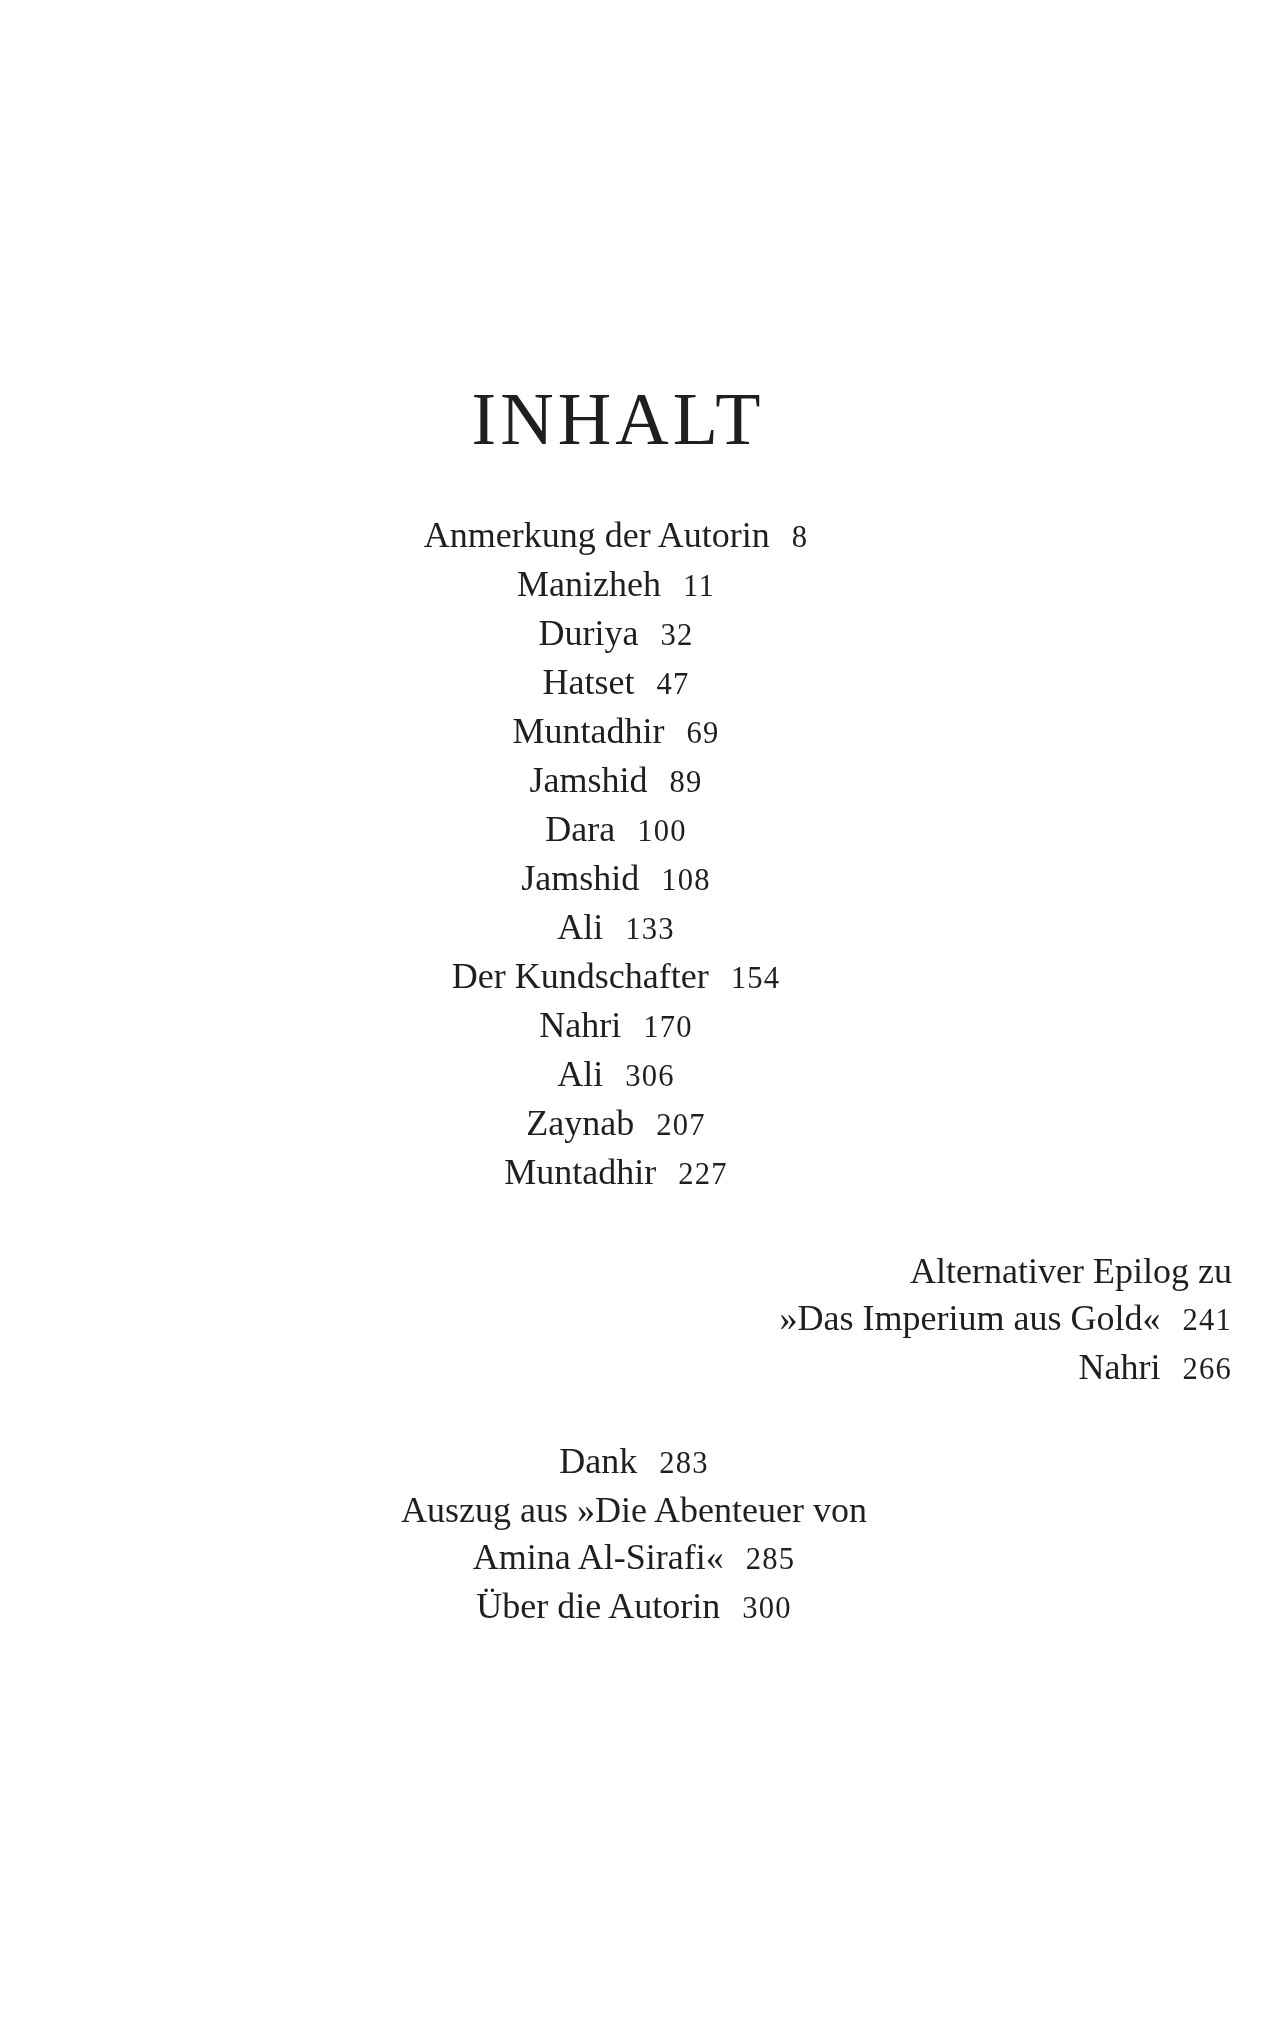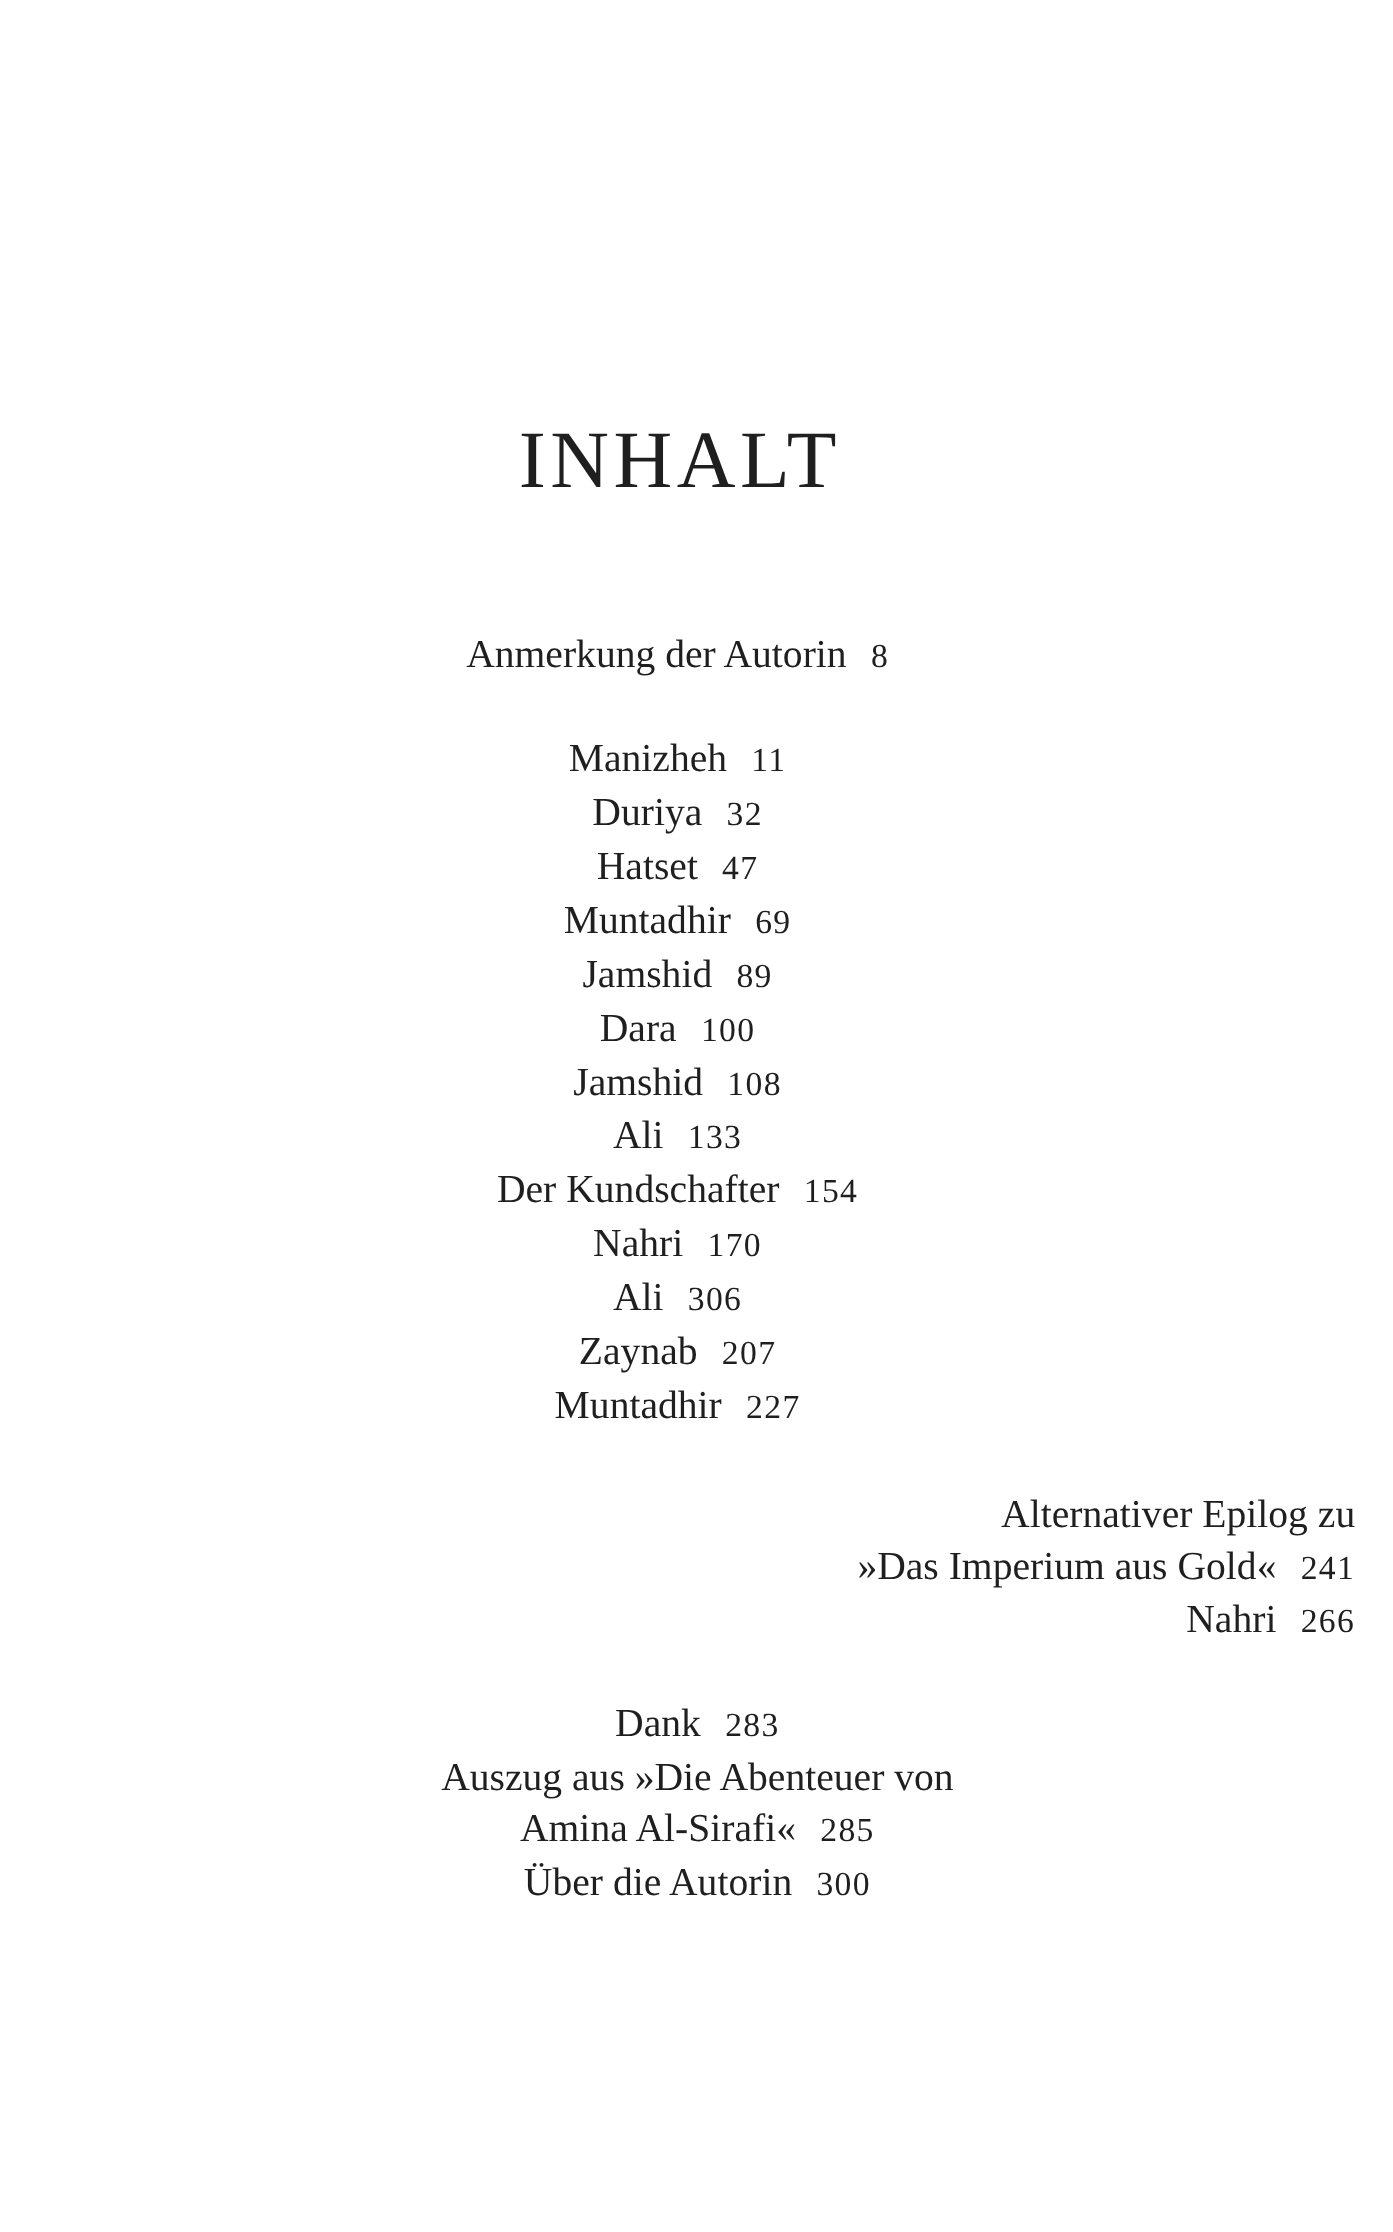--- a/index.html
+++ b/index.html
@@ -33,22 +33,22 @@
     font-size: 36px;
     line-height: 47px;
     white-space: nowrap;
   }
   .entry-page {
     margin-left: 0.72em;
     font-size: 0.85em; 
     letter-spacing: 0.04em;
   }
   .entry-page:empty { display: none; }
-  .section-note     { margin-top: 115px; }
-  .section-chapters { margin-top: 46px; }
+  .section-note     { margin-top: 56px; }
+  .section-chapters { }
   .section-epilog   { margin-top: 50px; text-align: right; }
   .section-back     { margin-top: 45px; padding-left: 36px; }
 </style>
 </head>
 <body>
 
 <div class="page">
   <div class="column">
 
     <h1 class="title">INHALT</h1>

